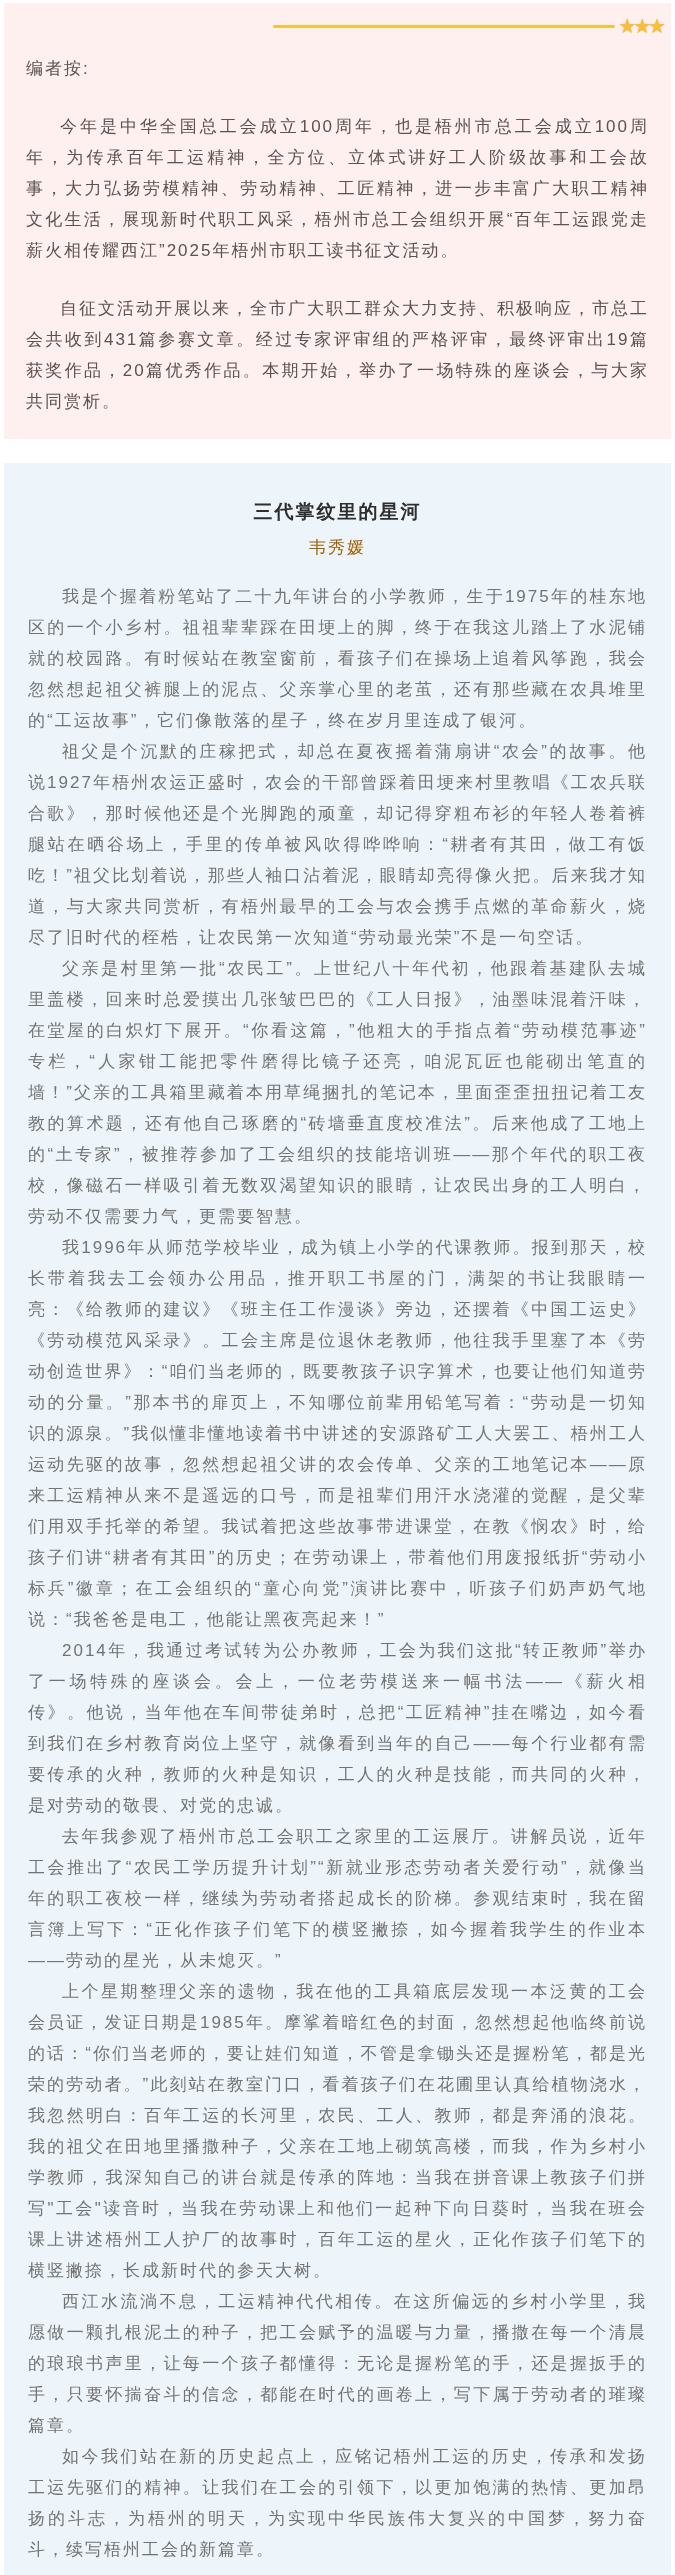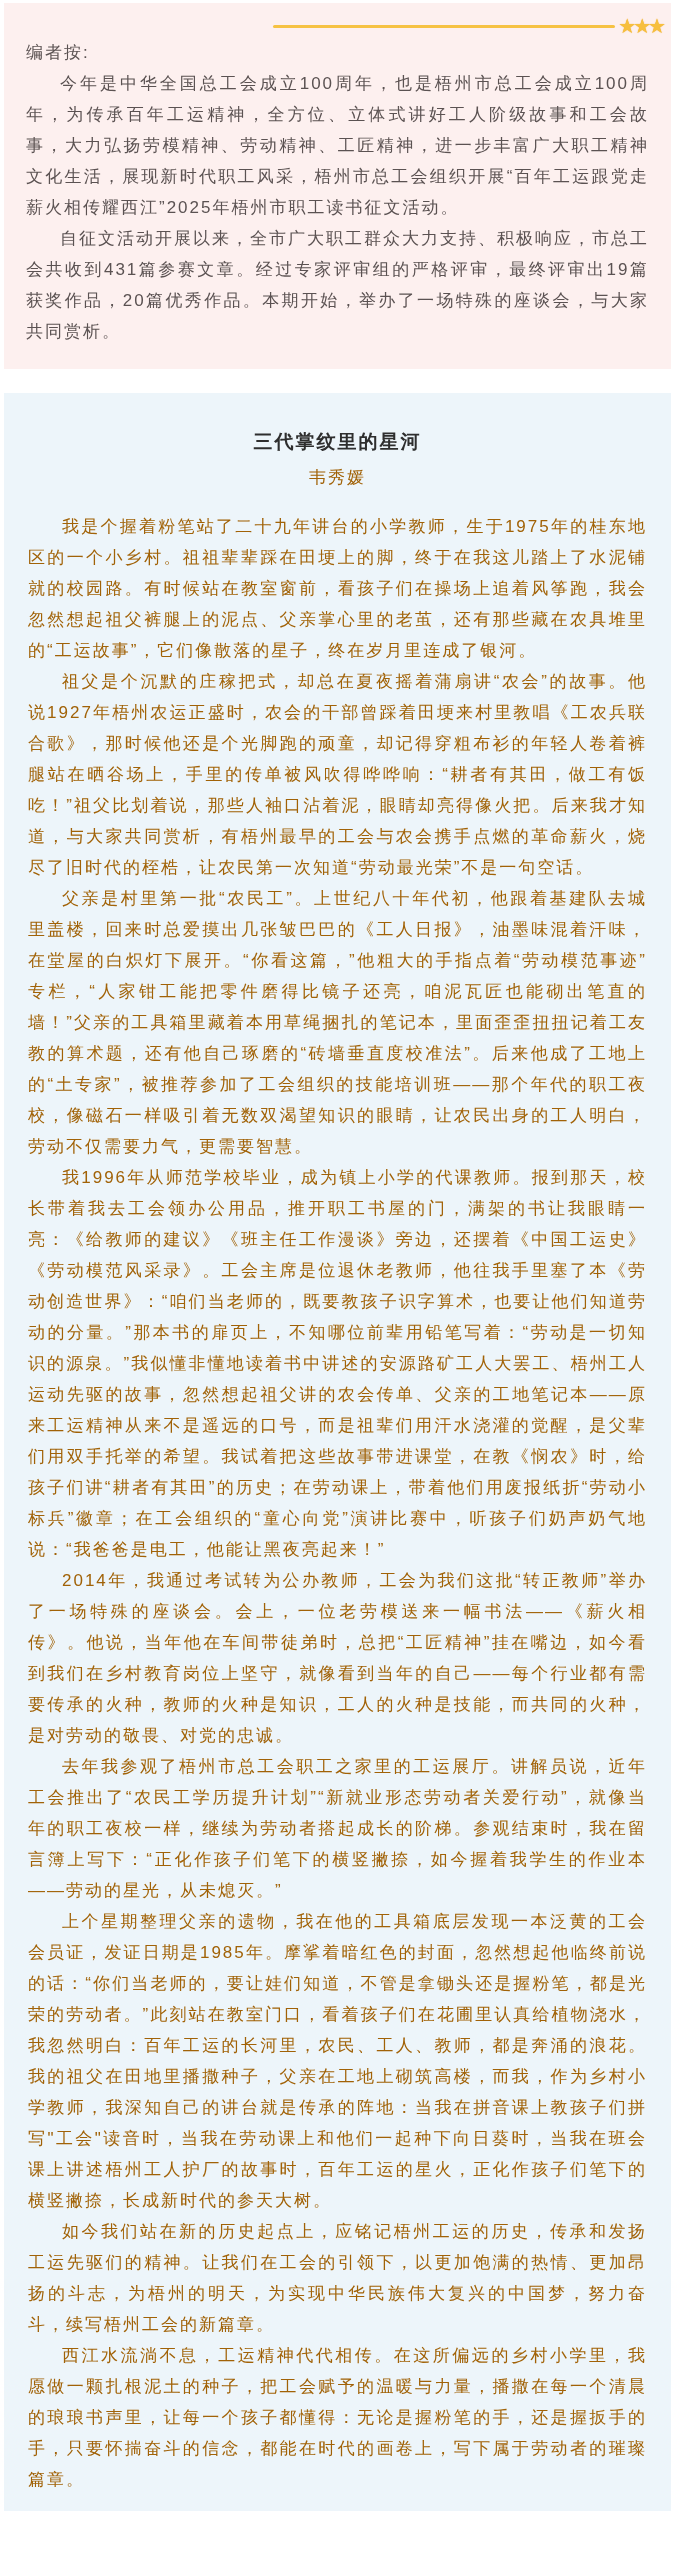--- a/index.html
+++ b/index.html
@@ -33,33 +33,34 @@
   }
   .stars {
     color: #f7bf3e;
     font-size: 20px;
     line-height: 20px;
     margin-left: 3px;
     letter-spacing: -3px;
     text-shadow: 0 0 1px #e8a41f;
   }
   .en-label {
-    margin-top: 0;
+    margin-top: 16px;
     font-size: 17px;
     line-height: 31px;
     letter-spacing: 2px;
     color: #5b5252;
   }
   .editor-note p {
     font-size: 17px;
     line-height: 31px;
     letter-spacing: 2px;
     text-align: justify;
     text-indent: 2em;
     color: #5b5252;
+    margin-top: 27px;
   }
 
   
   .article {
     margin: 24px 4px 0 4px;
     background: #edf5fa;
     padding: 22px 24px 16px 24px;
   }
   .article h1 {
     margin: 12px 0 6px 0;
@@ -77,21 +78,21 @@
     letter-spacing: 2px;
     color: #a16207;
   }
   .article-body { margin-top: 18px; }
   .article-body p {
     font-size: 17px;
     line-height: 31px;
     letter-spacing: 2px;
     text-align: justify;
     text-indent: 2em;
-    color: #a16207;
+    color: #737373;
   }
 </style>
 </head>
 <body>
 
 <div class="page">
 
   <section class="editor-note">
     <div class="divider-row">
       <span class="gold-line"></span>
@@ -106,18 +107,18 @@
     <h1>三代掌纹里的星河</h1>
     <div class="author">韦秀媛</div>
     <div class="article-body">
       <p>我是个握着粉笔站了二十九年讲台的小学教师，生于1975年的桂东地区的一个小乡村。祖祖辈辈踩在田埂上的脚，终于在我这儿踏上了水泥铺就的校园路。有时候站在教室窗前，看孩子们在操场上追着风筝跑，我会忽然想起祖父裤腿上的泥点、父亲掌心里的老茧，还有那些藏在农具堆里的“工运故事”，它们像散落的星子，终在岁月里连成了银河。</p>
       <p>祖父是个沉默的庄稼把式，却总在夏夜摇着蒲扇讲“农会”的故事。他说1927年梧州农运正盛时，农会的干部曾踩着田埂来村里教唱《工农兵联合歌》，那时候他还是个光脚跑的顽童，却记得穿粗布衫的年轻人卷着裤腿站在晒谷场上，手里的传单被风吹得哗哗响：“耕者有其田，做工有饭吃！”祖父比划着说，那些人袖口沾着泥，眼睛却亮得像火把。后来我才知道，与大家共同赏析，有梧州最早的工会与农会携手点燃的革命薪火，烧尽了旧时代的桎梏，让农民第一次知道“劳动最光荣”不是一句空话。</p>
       <p>父亲是村里第一批“农民工”。上世纪八十年代初，他跟着基建队去城里盖楼，回来时总爱摸出几张皱巴巴的《工人日报》，油墨味混着汗味，在堂屋的白炽灯下展开。“你看这篇，”他粗大的手指点着“劳动模范事迹”专栏，“人家钳工能把零件磨得比镜子还亮，咱泥瓦匠也能砌出笔直的墙！”父亲的工具箱里藏着本用草绳捆扎的笔记本，里面歪歪扭扭记着工友教的算术题，还有他自己琢磨的“砖墙垂直度校准法”。后来他成了工地上的“土专家”，被推荐参加了工会组织的技能培训班——那个年代的职工夜校，像磁石一样吸引着无数双渴望知识的眼睛，让农民出身的工人明白，劳动不仅需要力气，更需要智慧。</p>
       <p>我1996年从师范学校毕业，成为镇上小学的代课教师。报到那天，校长带着我去工会领办公用品，推开职工书屋的门，满架的书让我眼睛一亮：《给教师的建议》《班主任工作漫谈》旁边，还摆着《中国工运史》《劳动模范风采录》。工会主席是位退休老教师，他往我手里塞了本《劳动创造世界》：“咱们当老师的，既要教孩子识字算术，也要让他们知道劳动的分量。”那本书的扉页上，不知哪位前辈用铅笔写着：“劳动是一切知识的源泉。”我似懂非懂地读着书中讲述的安源路矿工人大罢工、梧州工人运动先驱的故事，忽然想起祖父讲的农会传单、父亲的工地笔记本——原来工运精神从来不是遥远的口号，而是祖辈们用汗水浇灌的觉醒，是父辈们用双手托举的希望。我试着把这些故事带进课堂，在教《悯农》时，给孩子们讲“耕者有其田”的历史；在劳动课上，带着他们用废报纸折“劳动小标兵”徽章；在工会组织的“童心向党”演讲比赛中，听孩子们奶声奶气地说：“我爸爸是电工，他能让黑夜亮起来！”</p>
       <p>2014年，我通过考试转为公办教师，工会为我们这批“转正教师”举办了一场特殊的座谈会。会上，一位老劳模送来一幅书法——《薪火相传》。他说，当年他在车间带徒弟时，总把“工匠精神”挂在嘴边，如今看到我们在乡村教育岗位上坚守，就像看到当年的自己——每个行业都有需要传承的火种，教师的火种是知识，工人的火种是技能，而共同的火种，是对劳动的敬畏、对党的忠诚。</p>
       <p>去年我参观了梧州市总工会职工之家里的工运展厅。讲解员说，近年工会推出了“农民工学历提升计划”“新就业形态劳动者关爱行动”，就像当年的职工夜校一样，继续为劳动者搭起成长的阶梯。参观结束时，我在留言簿上写下：“正化作孩子们笔下的横竖撇捺，如今握着我学生的作业本——劳动的星光，从未熄灭。”</p>
       <p>上个星期整理父亲的遗物，我在他的工具箱底层发现一本泛黄的工会会员证，发证日期是1985年。摩挲着暗红色的封面，忽然想起他临终前说的话：“你们当老师的，要让娃们知道，不管是拿锄头还是握粉笔，都是光荣的劳动者。”此刻站在教室门口，看着孩子们在花圃里认真给植物浇水，我忽然明白：百年工运的长河里，农民、工人、教师，都是奔涌的浪花。我的祖父在田地里播撒种子，父亲在工地上砌筑高楼，而我，作为乡村小学教师，我深知自己的讲台就是传承的阵地：当我在拼音课上教孩子们拼写"工会"读音时，当我在劳动课上和他们一起种下向日葵时，当我在班会课上讲述梧州工人护厂的故事时，百年工运的星火，正化作孩子们笔下的横竖撇捺，长成新时代的参天大树。</p>
+      <p>西江水流淌不息，工运精神代代相传。在这所偏远的乡村小学里，我愿做一颗扎根泥土的种子，把工会赋予的温暖与力量，播撒在每一个清晨的琅琅书声里，让每一个孩子都懂得：无论是握粉笔的手，还是握扳手的手，只要怀揣奋斗的信念，都能在时代的画卷上，写下属于劳动者的璀璨篇章。</p>
       <p>如今我们站在新的历史起点上，应铭记梧州工运的历史，传承和发扬工运先驱们的精神。让我们在工会的引领下，以更加饱满的热情、更加昂扬的斗志，为梧州的明天，为实现中华民族伟大复兴的中国梦，努力奋斗，续写梧州工会的新篇章。</p>
-      <p>西江水流淌不息，工运精神代代相传。在这所偏远的乡村小学里，我愿做一颗扎根泥土的种子，把工会赋予的温暖与力量，播撒在每一个清晨的琅琅书声里，让每一个孩子都懂得：无论是握粉笔的手，还是握扳手的手，只要怀揣奋斗的信念，都能在时代的画卷上，写下属于劳动者的璀璨篇章。</p>
     </div>
   </section>
 
 </div>
 
 </body></html>

